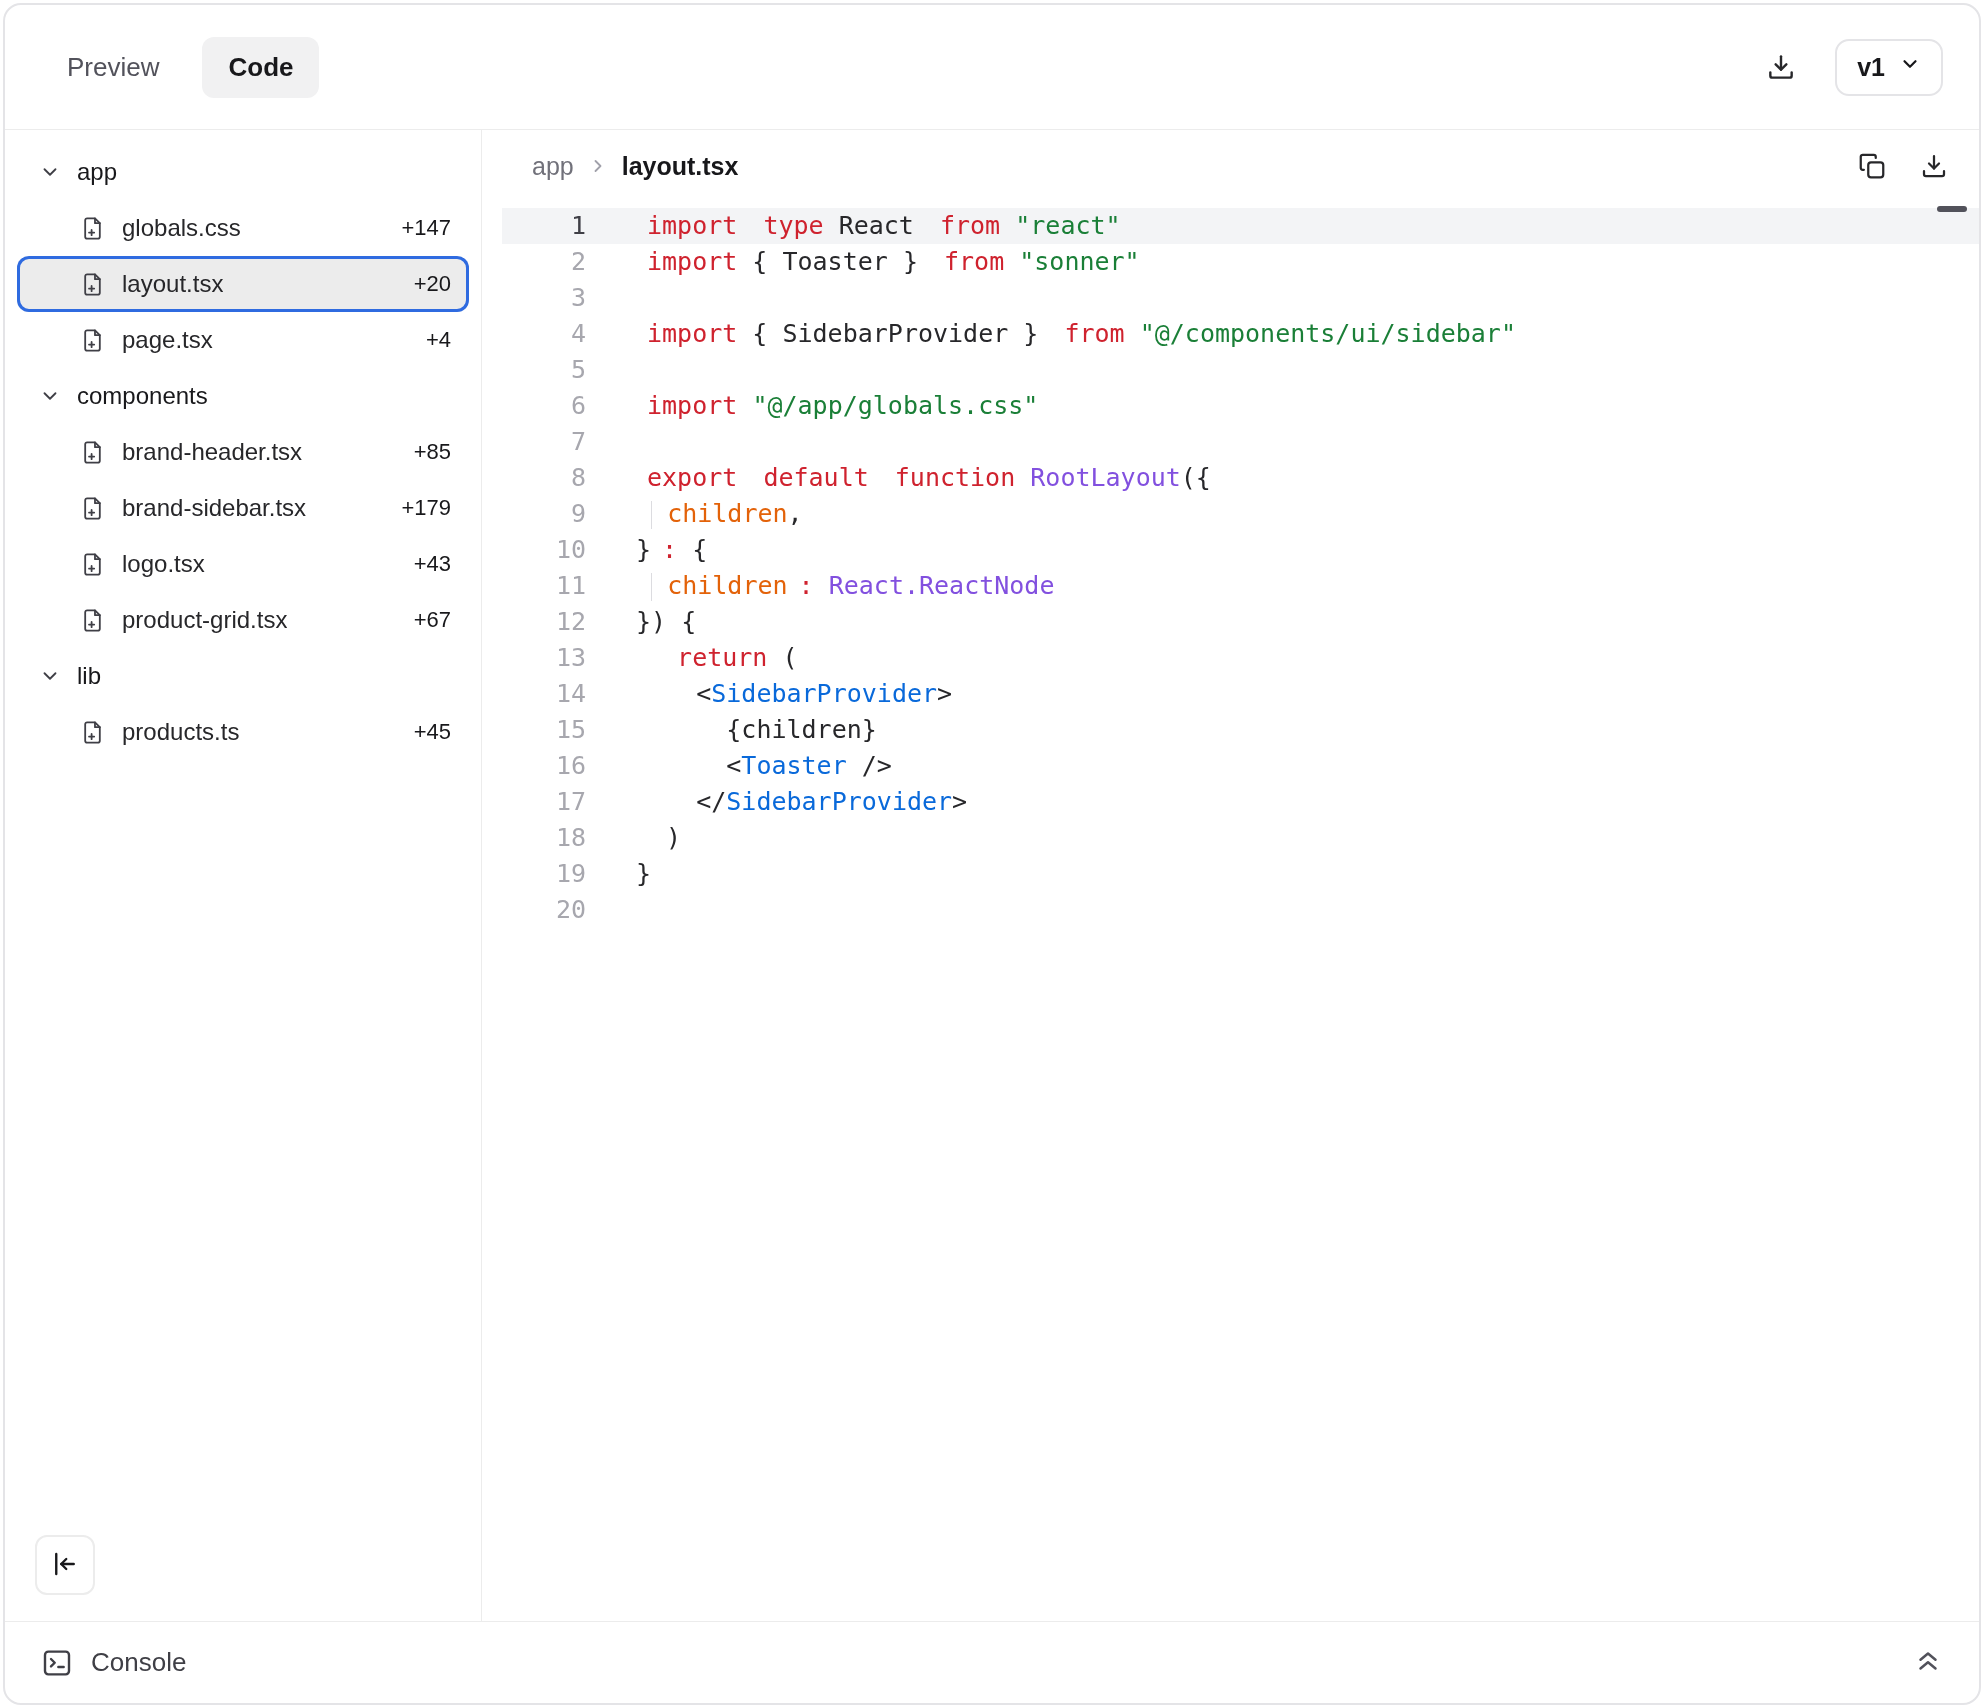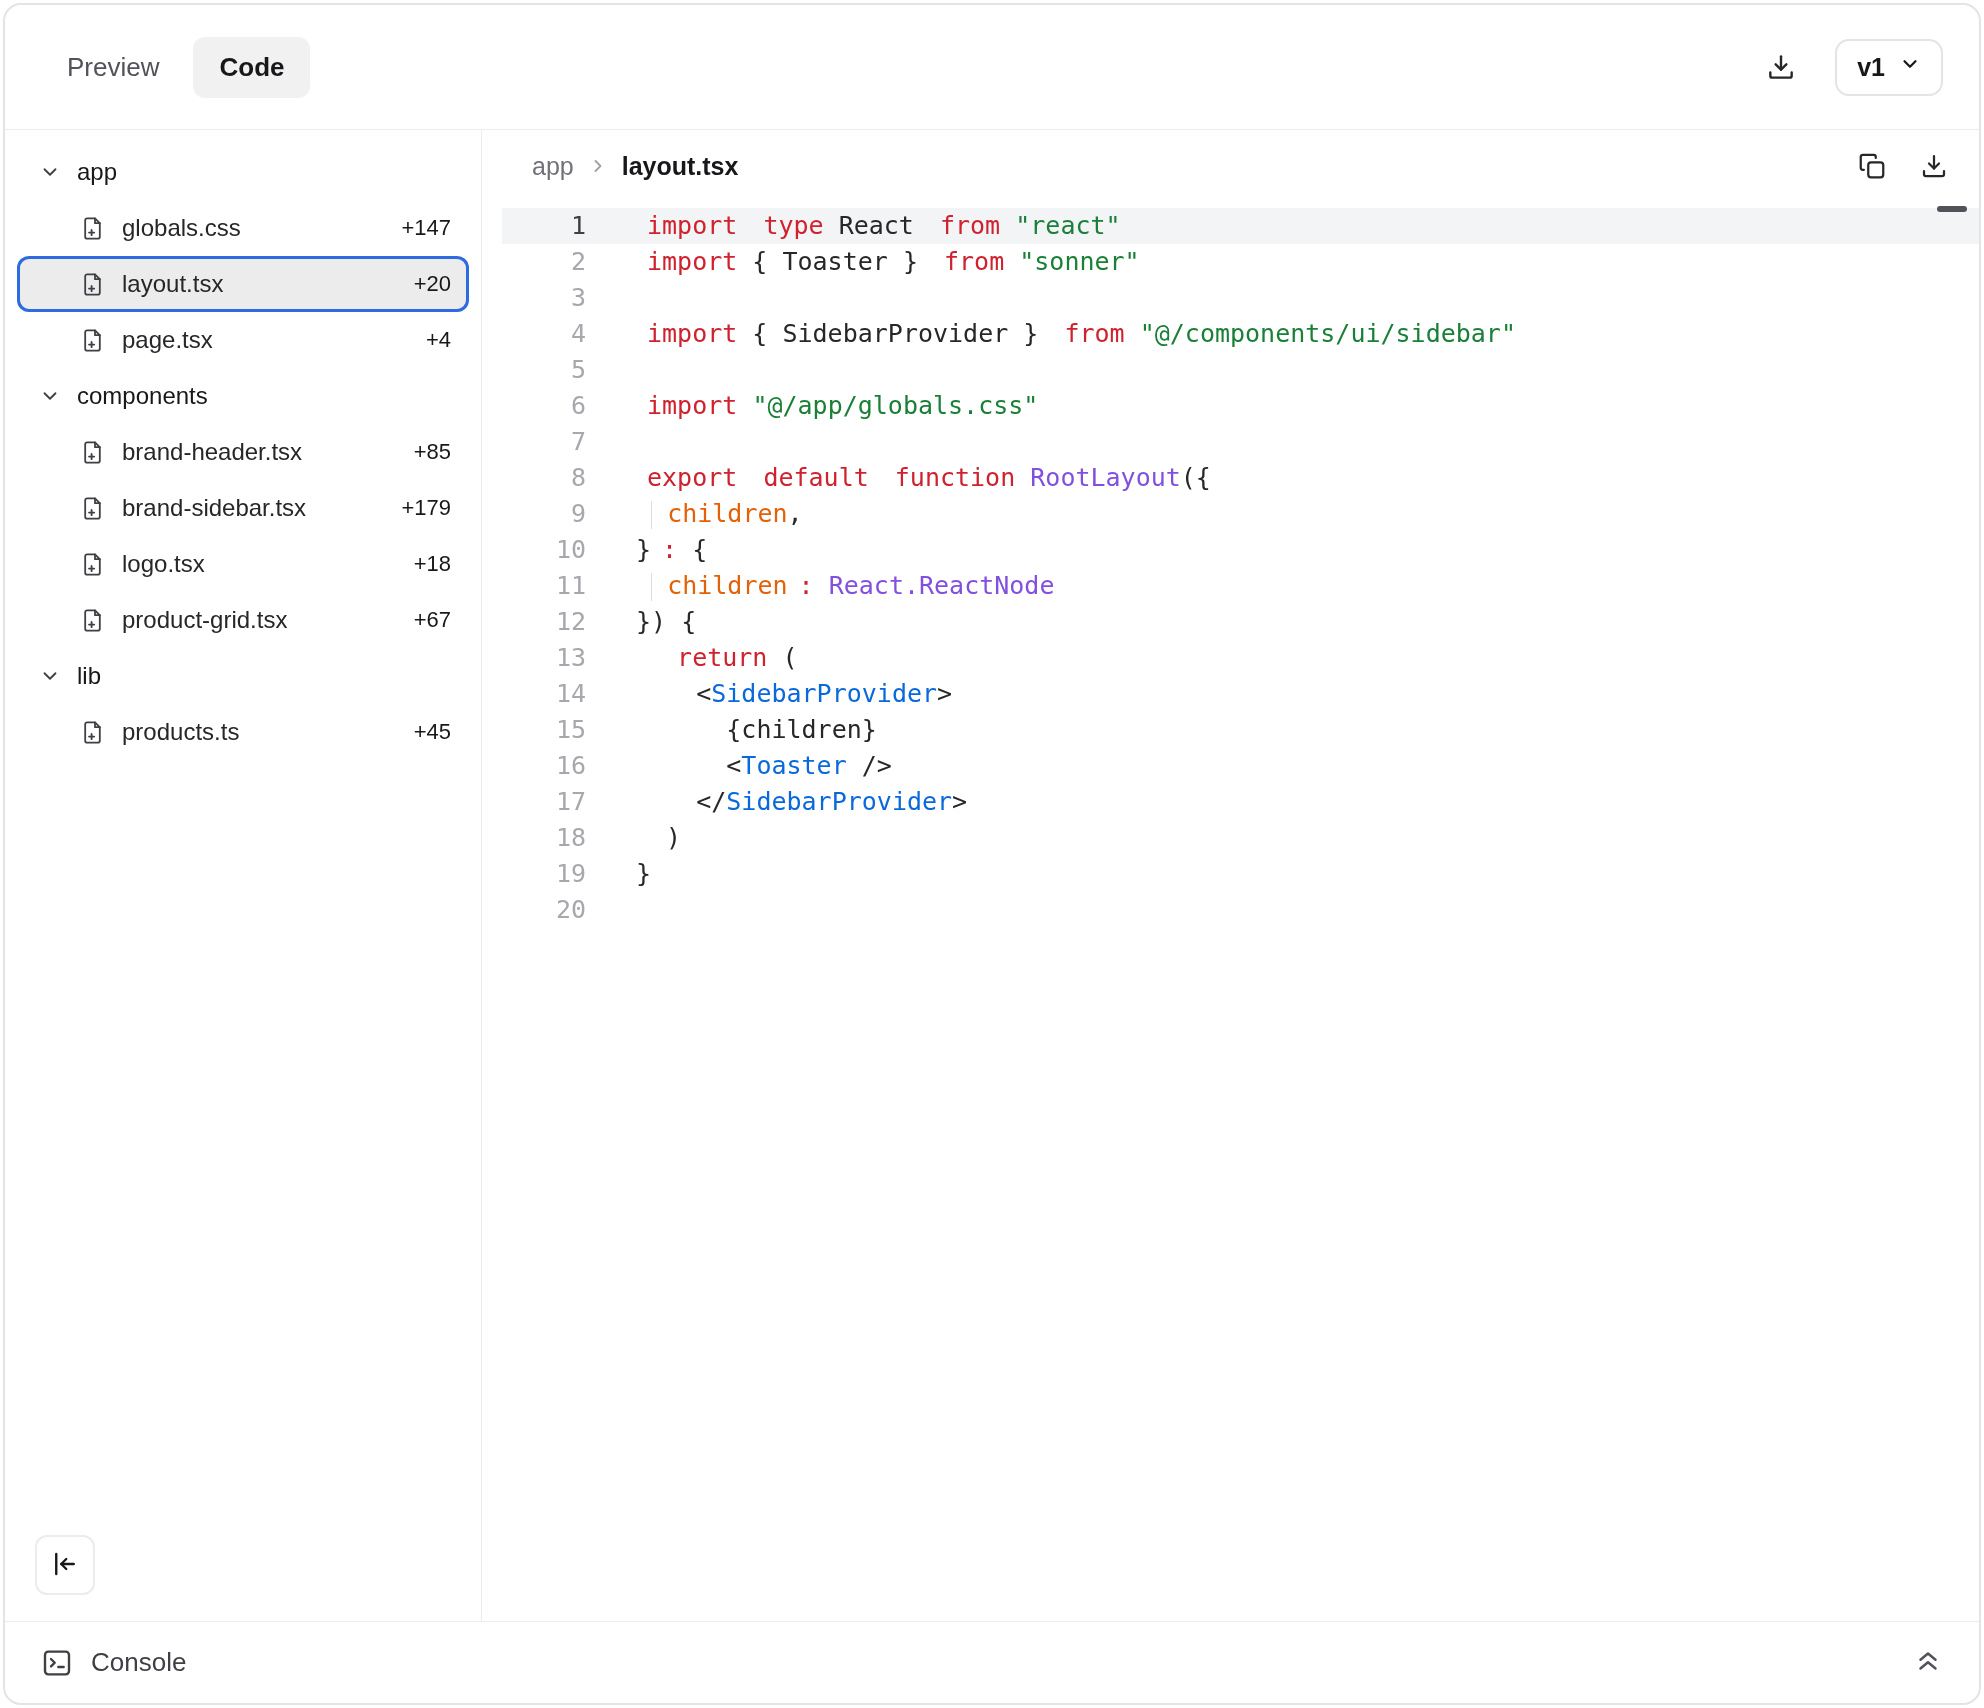--- a/index.html
+++ b/index.html
@@ -5,21 +5,21 @@
   * { box-sizing: border-box; margin: 0; padding: 0; }
   html, body { width: 1984px; height: 1708px; background: #fff; overflow: hidden;
     font-family: "Liberation Sans", sans-serif; color: #18181b; }
 
   .panel { position: fixed; inset: 3px; background: #fff; border: 2px solid #e4e4e7;
     border-radius: 18px; display: flex; flex-direction: column; overflow: hidden; }
 
   
   .topbar { flex: 0 0 125px; display: flex; align-items: center; justify-content: space-between;
     padding: 0 36px; border-bottom: 1px solid #ececec; }
-  .tabs { display: flex; align-items: center; gap: 8px; }
+  .tabs { display: flex; align-items: center; gap: 17px; }
   .tab { border: none; background: transparent; font-family: inherit; font-size: 26px;
     color: #52525b; font-weight: 500; padding: 15px 26px; border-radius: 12px; cursor: pointer; }
   .tab.active { background: #f1f1f2; color: #18181b; font-weight: 600; }
   .topbar-right { display: flex; align-items: center; gap: 38px; }
   .icon-btn { border: none; background: transparent; cursor: pointer; display: flex; align-items: center; color: #27272a; }
   .icon-btn svg { display: block; }
   .version-btn { display: flex; align-items: flex-start; gap: 14px; background: #fff;
     border: 2px solid #e4e4e7; border-radius: 14px; padding: 12px 20px;
     font-family: inherit; font-size: 25px; font-weight: 600; color: #18181b; cursor: pointer; }
   .version-btn svg { display: block; color: #18181b; }
@@ -192,21 +192,21 @@
           <div class="tree-row file lvl1">
             <span class="tree-icon">
               <svg width="27" height="27" viewBox="0 0 24 24" fill="none" stroke="currentColor" stroke-width="1.6" stroke-linecap="round" stroke-linejoin="round">
                 <path d="M14.2 3H7.2A1.7 1.7 0 0 0 5.5 4.7v14.6A1.7 1.7 0 0 0 7.2 21h9.6a1.7 1.7 0 0 0 1.7-1.7V7.3z"></path>
                 <path d="M14.2 3v4.3h4.3"></path>
                 <path d="M8.9 15.6h4.6"></path>
                 <path d="M11.2 13.3v4.6"></path>
               </svg>
             </span>
             <span class="tree-label">logo.tsx</span>
-            <span class="tree-badge">+18</span>
+            <span class="tree-badge">+43</span>
           </div>
           <div class="tree-row file lvl1">
             <span class="tree-icon">
               <svg width="27" height="27" viewBox="0 0 24 24" fill="none" stroke="currentColor" stroke-width="1.6" stroke-linecap="round" stroke-linejoin="round">
                 <path d="M14.2 3H7.2A1.7 1.7 0 0 0 5.5 4.7v14.6A1.7 1.7 0 0 0 7.2 21h9.6a1.7 1.7 0 0 0 1.7-1.7V7.3z"></path>
                 <path d="M14.2 3v4.3h4.3"></path>
                 <path d="M8.9 15.6h4.6"></path>
                 <path d="M11.2 13.3v4.6"></path>
               </svg>
             </span>

